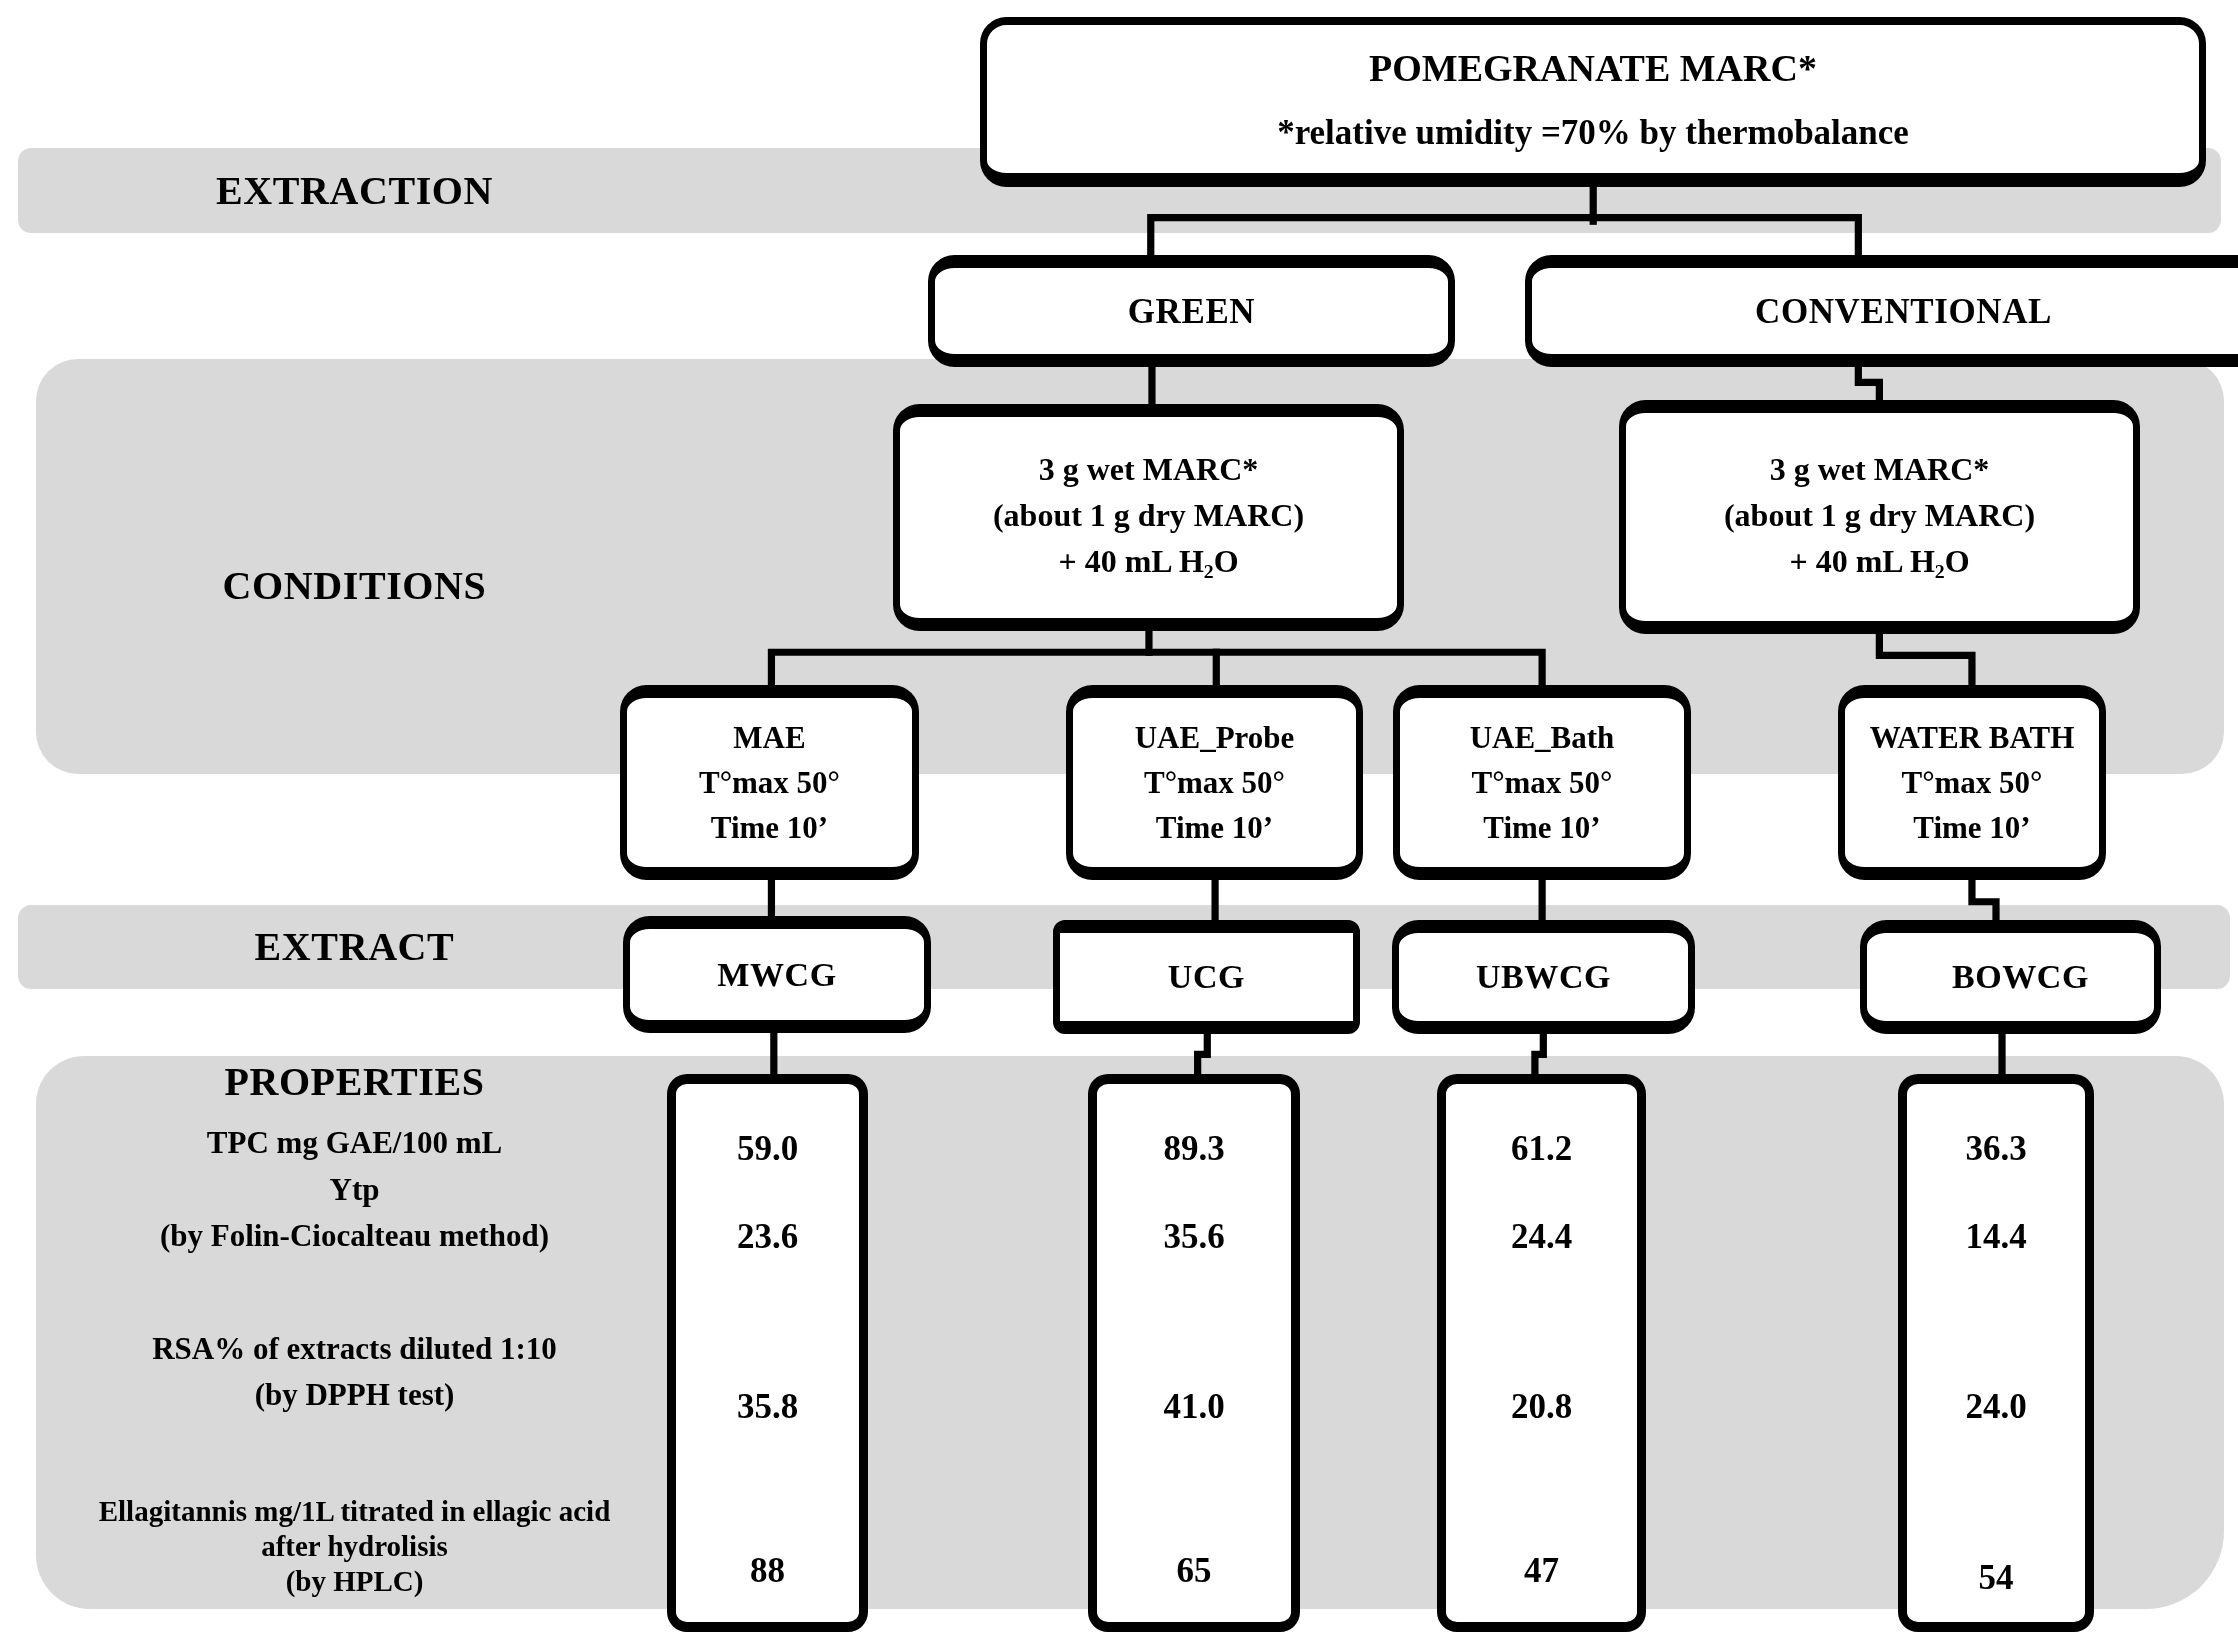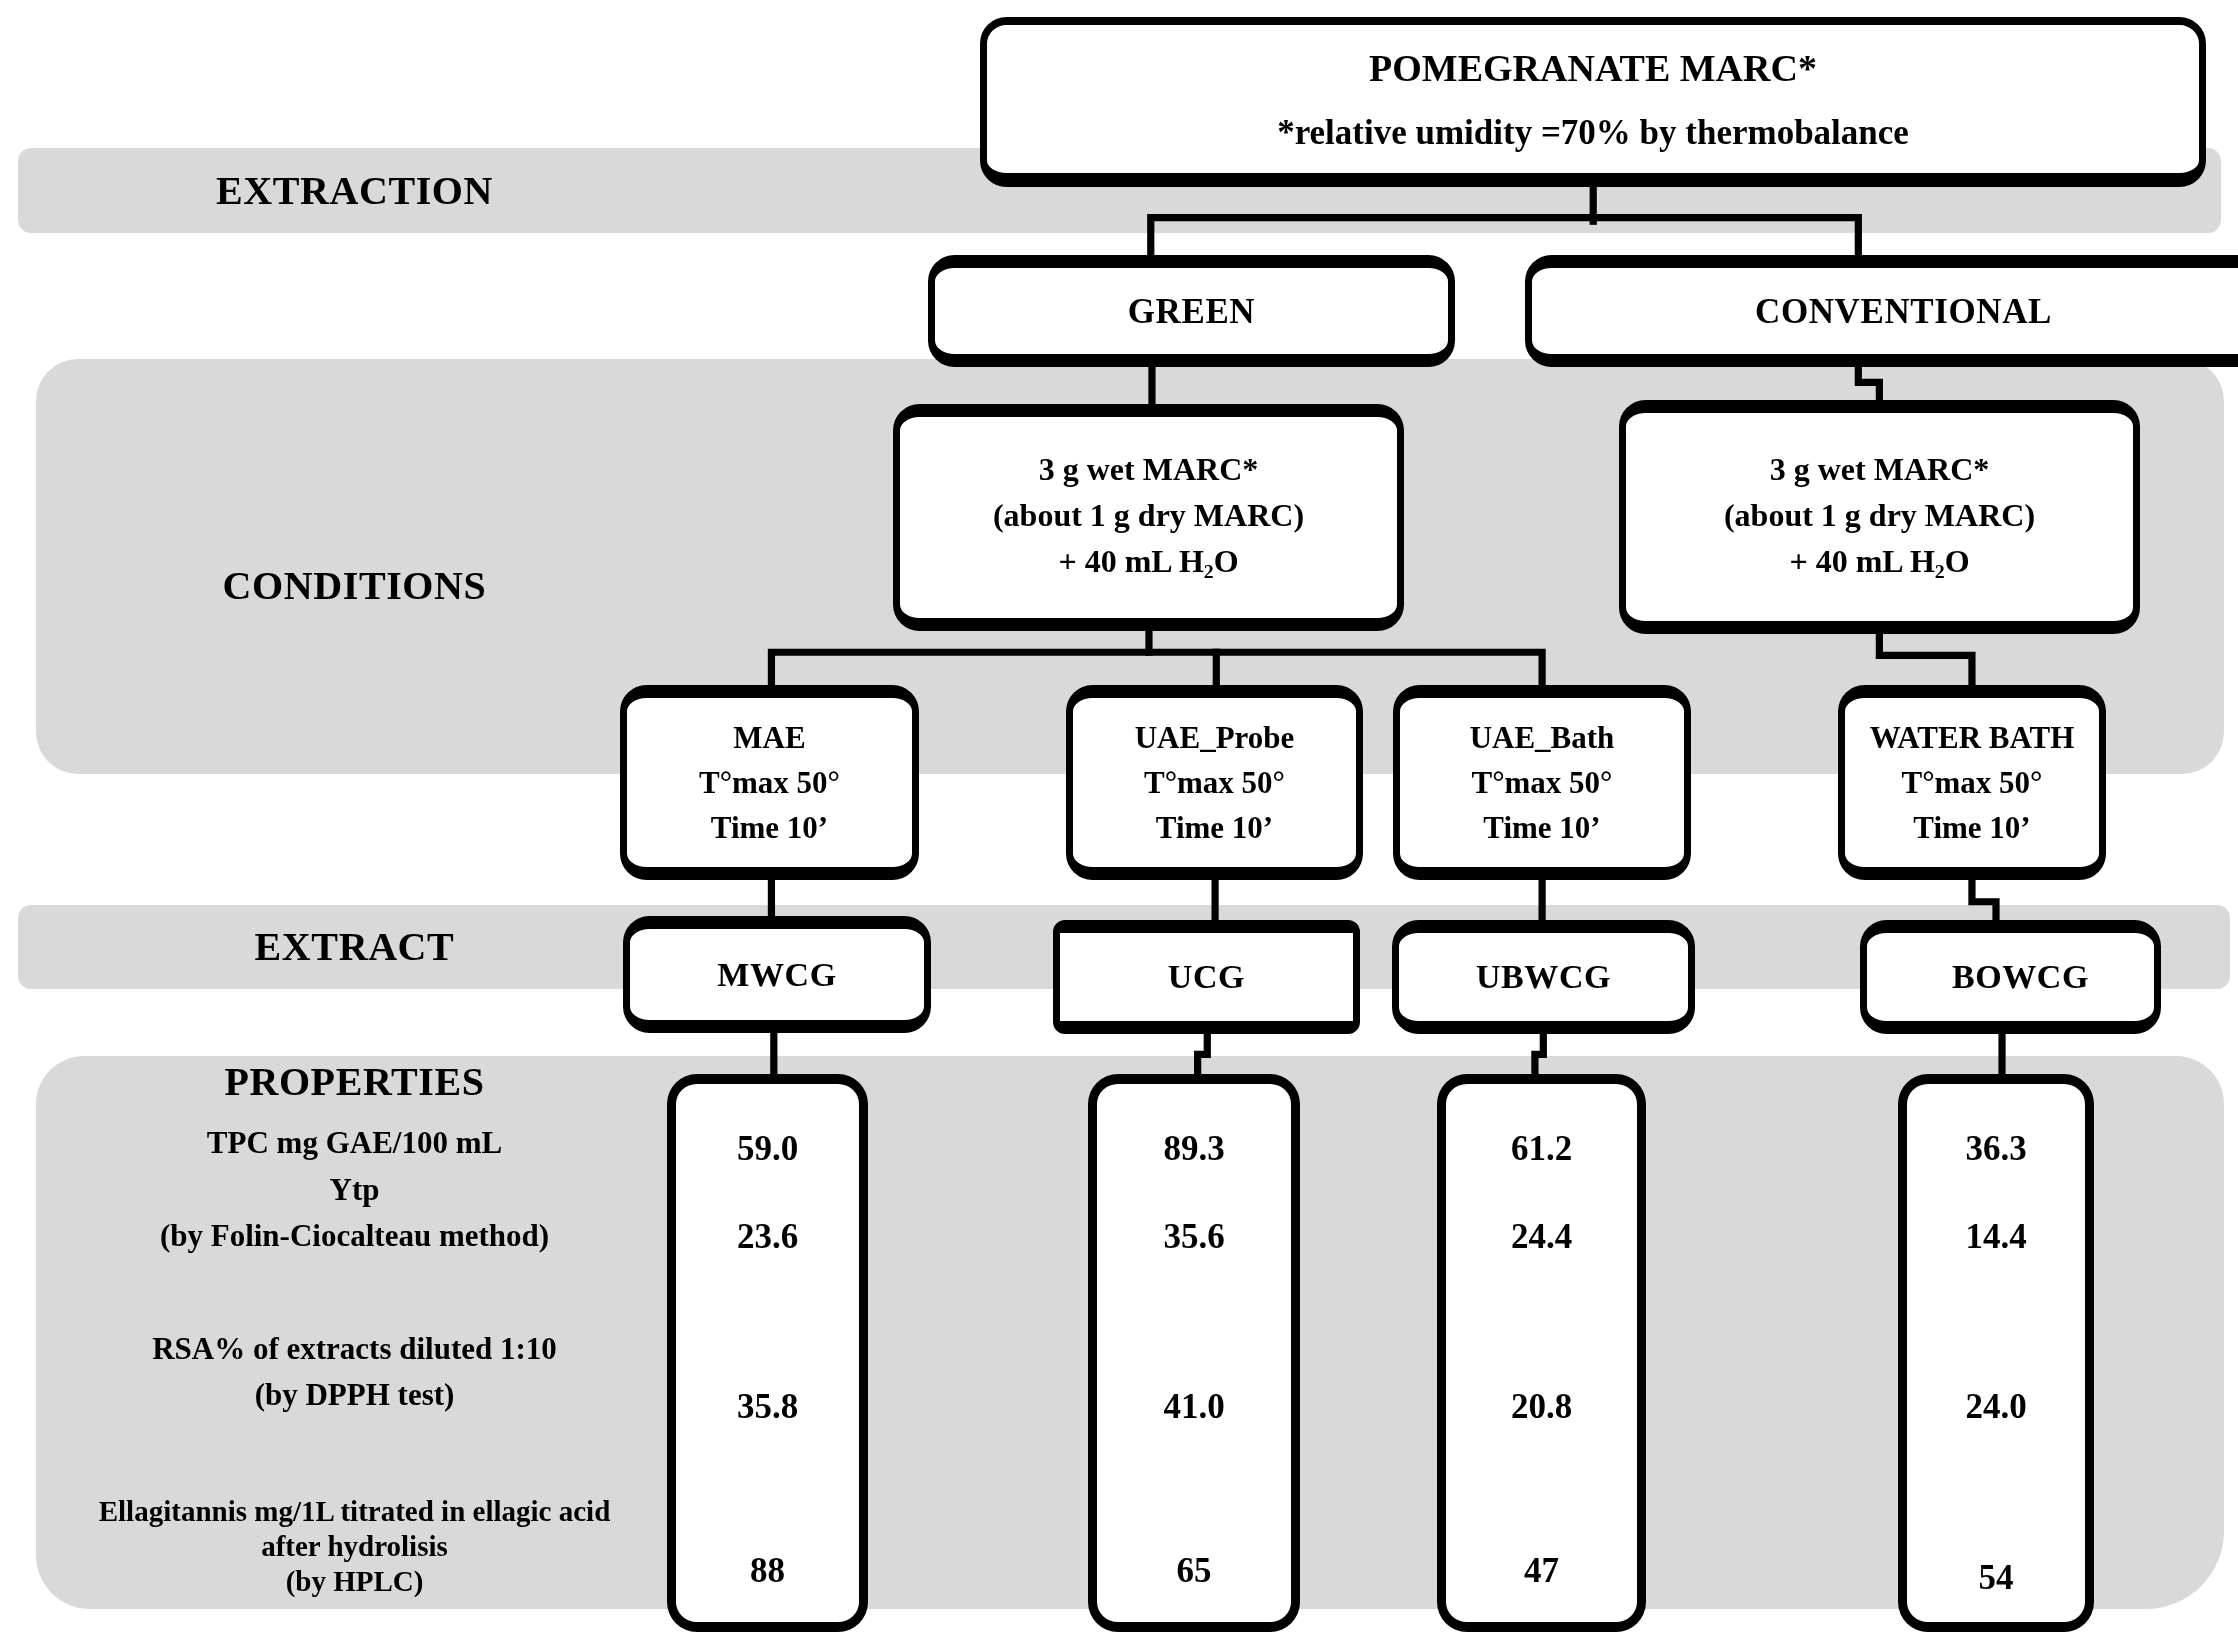--- a/index.html
+++ b/index.html
@@ -7,21 +7,21 @@
   .canvas{position:relative;width:2239px;height:1649px;background:#ffffff;overflow:hidden;}
   .band,.panel{position:absolute;background:#d9d9d9;}
   .band{border-radius:13.2px;}
   .panel{border-radius:48px;}
   .panel.conditions{border-radius:42px;}
   .panel.properties{border-radius:48px 48px 78px 54px;}
   svg.connectors{position:absolute;left:0;top:0;}
   .box{position:absolute;box-sizing:border-box;background:#ffffff;border:solid #000;
        border-width:13.2px 7.8px;border-radius:26.5px;display:flex;flex-direction:column;
        align-items:center;justify-content:center;text-align:center;line-height:1;}
-  .box.tall{border-width:10.8px 9.6px;border-radius:30px;padding-left:16px;}
+  .box.tall{border-width:10.8px 9.6px;border-radius:20px;padding-left:16px;}
   .lbl{position:absolute;left:36px;width:637px;text-align:center;line-height:1.1;}
   .vrow{position:absolute;left:0;width:100%;text-align:center;font-size:35px;line-height:1;}
   .f-title{font-size:38px;}
   .f-sub{font-size:35px;}
   .f-branch{font-size:35px;letter-spacing:0.6px;}
   .f-cond{font-size:32px;}
   .f-method{font-size:31px;}
   .f-extract{font-size:34px;letter-spacing:0.6px;}
   .f-section{font-size:40px;letter-spacing:0.6px;}
   .f-prop{font-size:31px;}

